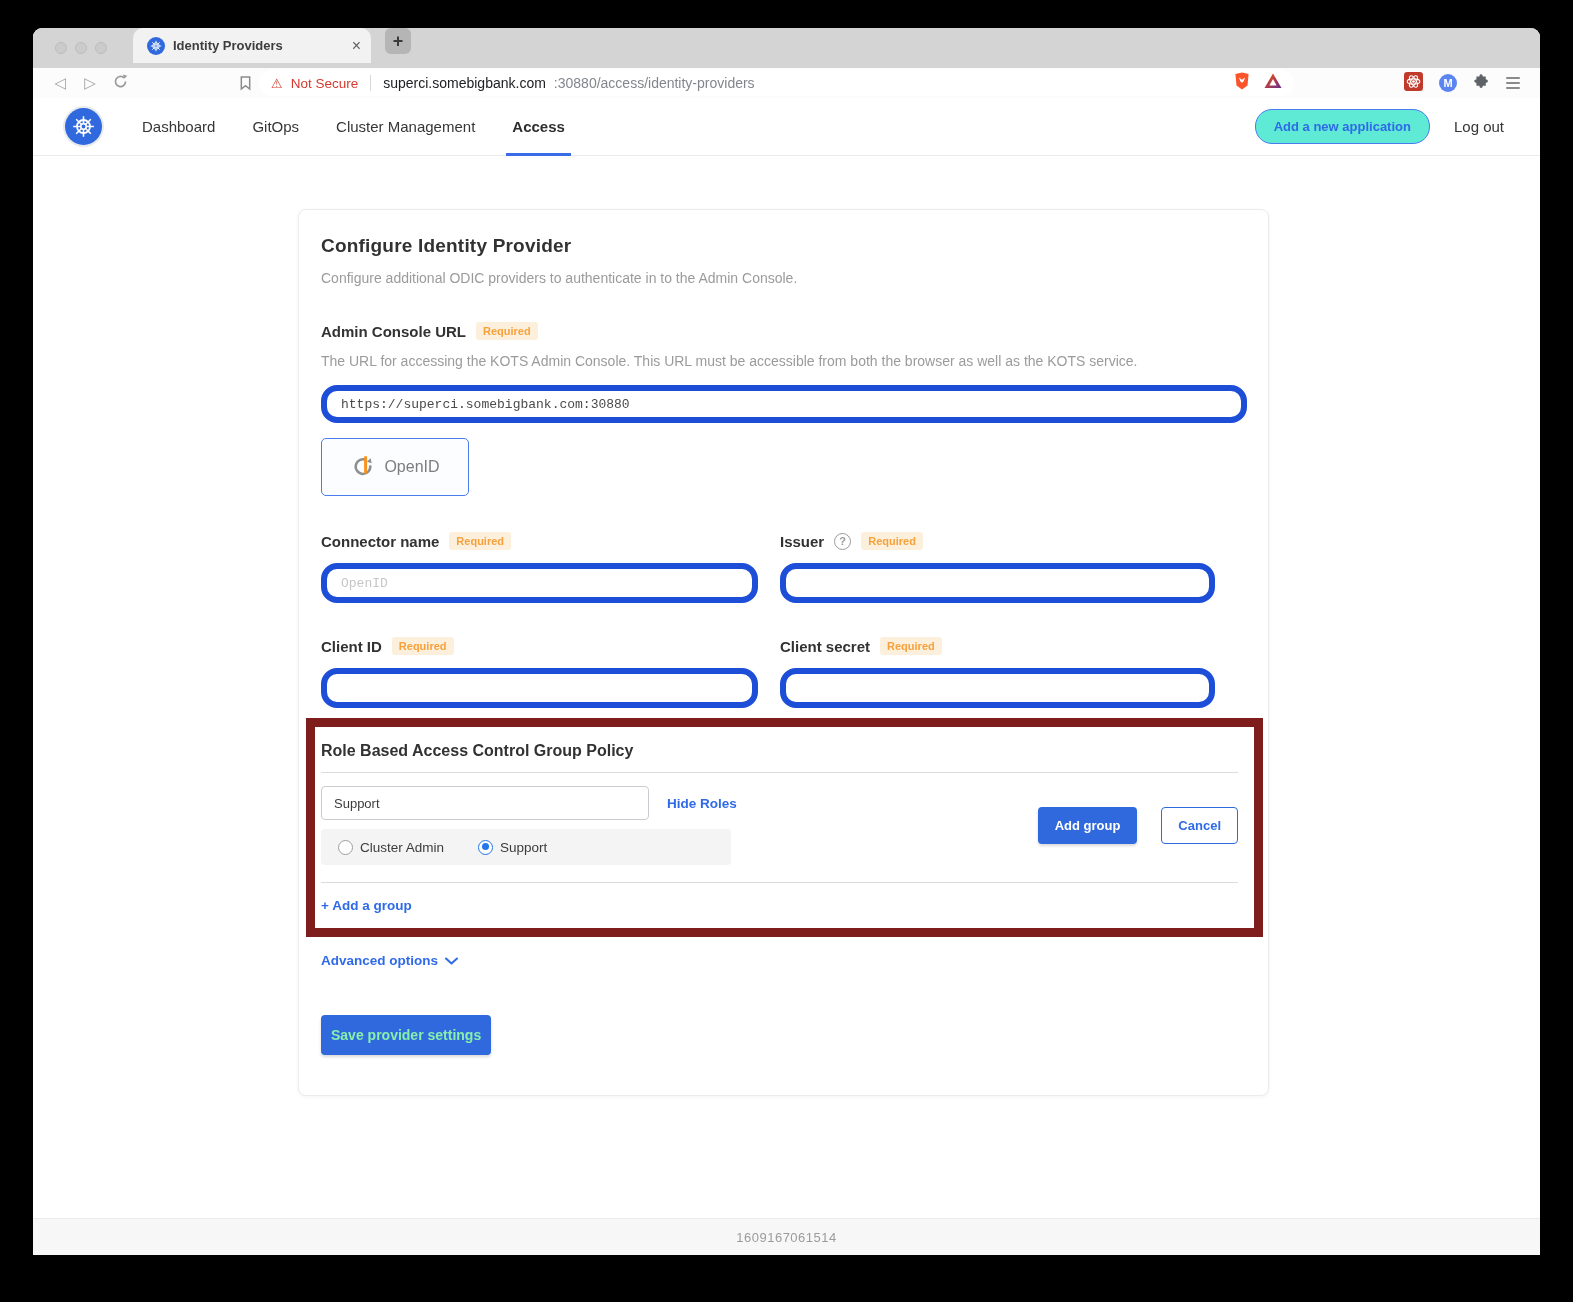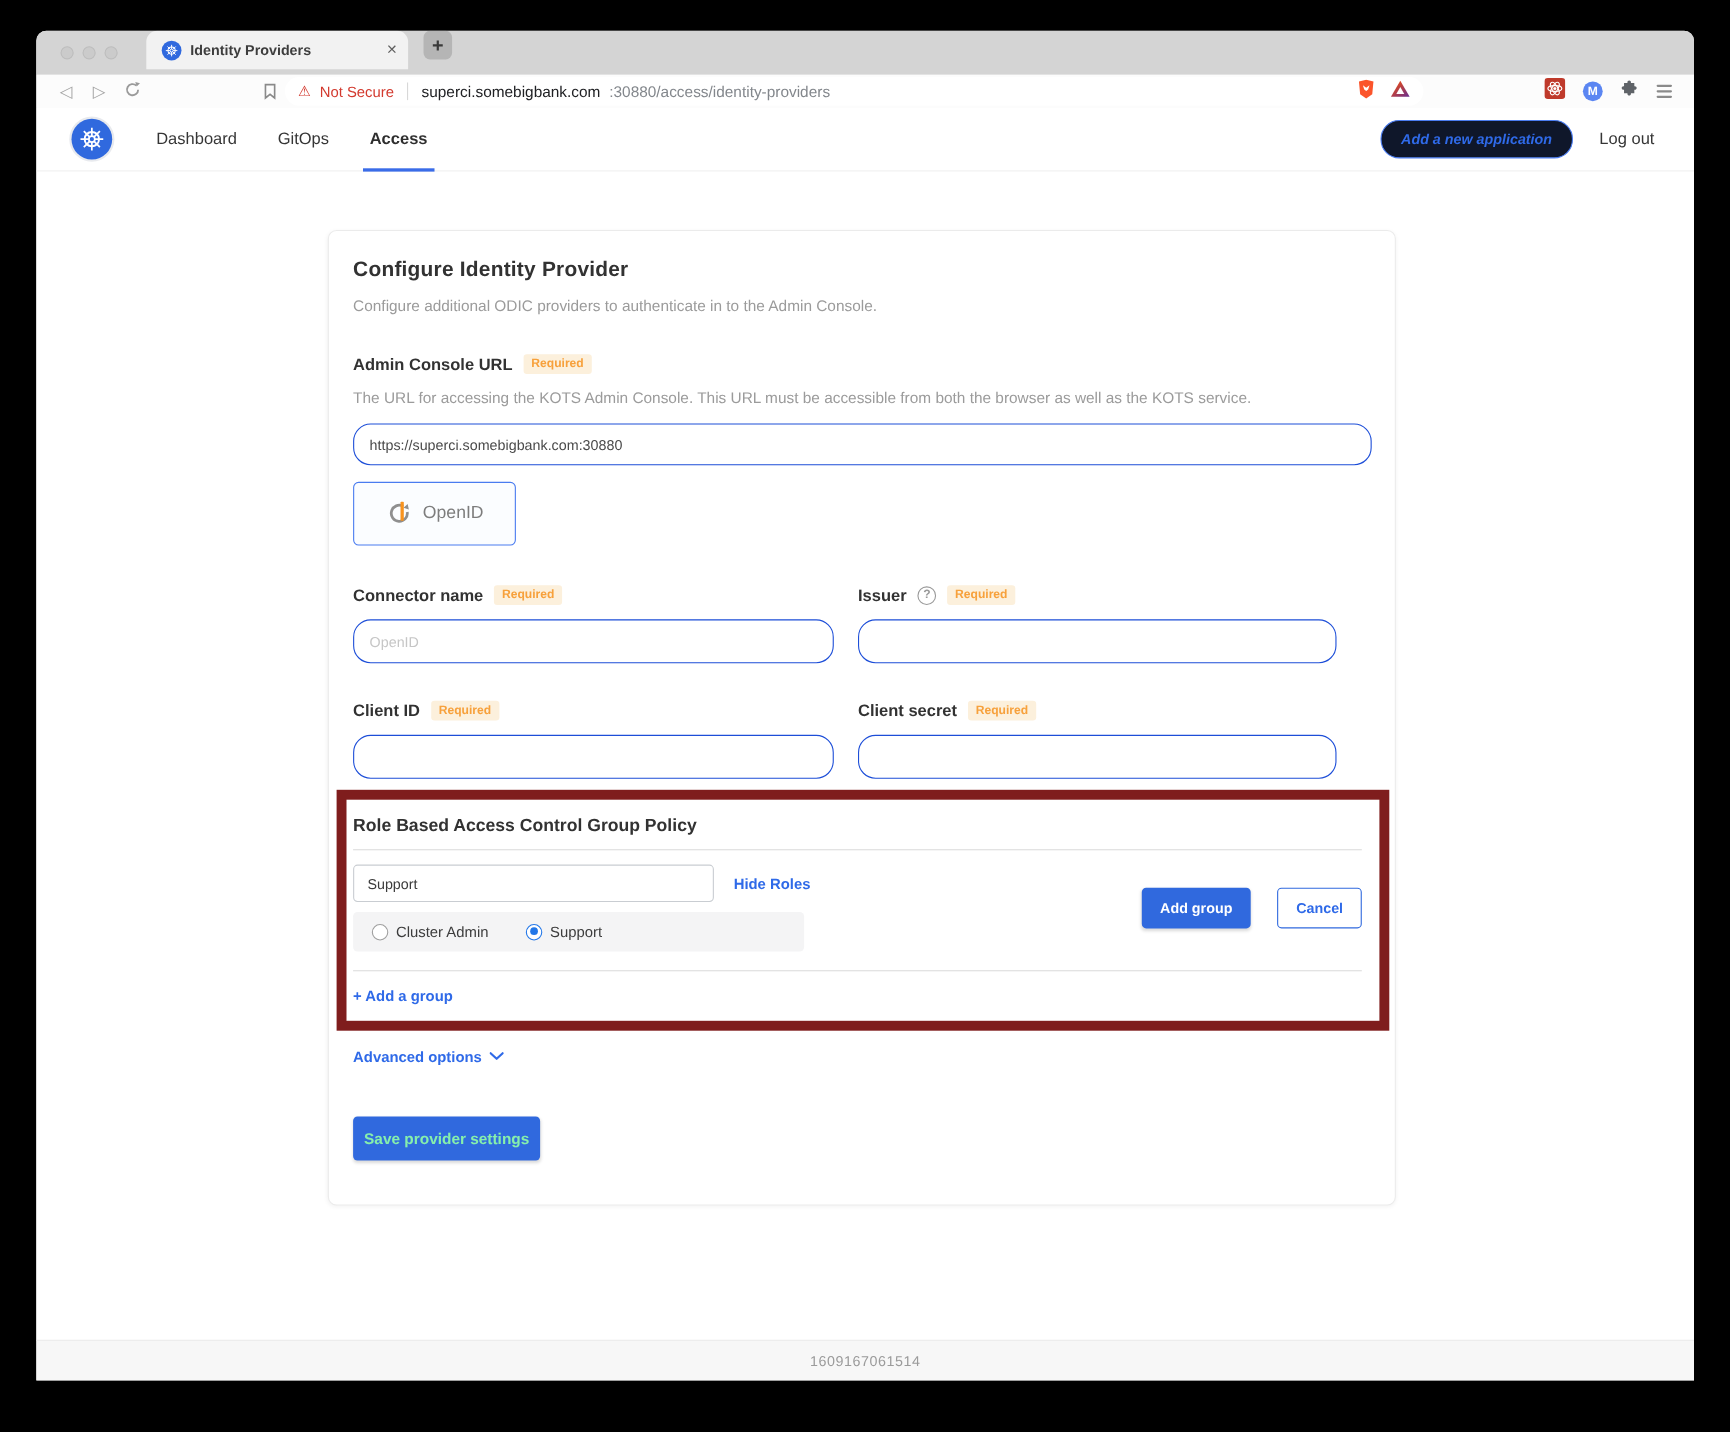--- a/index.html
+++ b/index.html
@@ -42,33 +42,33 @@
   .hamburger { display:flex; flex-direction:column; gap:3px; }
   .hamburger span { width:14px; height:2px; background:#8a8a8a; border-radius:1px; }
 
   
   .appnav { height:58px; background:#fff; border-bottom:1px solid #ebebeb; display:flex; align-items:center; padding:0 36px 0 32px; flex-shrink:0; }
   .app-logo { width:37px; height:37px; border-radius:50%; background:#3069de; display:flex; align-items:center; justify-content:center; margin-right:38px; box-shadow:0 0 0 2px #e8eaee; }
   .app-logo svg { width:27px; height:27px; }
   .nav-item { position:relative; height:58px; display:flex; align-items:center; padding:0 2px; margin-right:33px; font-size:15px; color:#363636; cursor:default; }
   .nav-item.active { font-weight:bold; color:#2e2e2e; }
   .nav-item.active::after { content:''; position:absolute; left:-4px; right:-4px; bottom:0; height:3px; background:#3a6ce8; }
-  .add-app-btn { margin-left:auto; background:#0f172a; border:1.5px solid #4a7cf0; color:#2f6ae8; font-size:13px; font-weight:bold; border-radius:17px; padding:9px 18px; font-family:inherit;font-style:italic; }
+  .add-app-btn { margin-left:auto; background:#5eead4; border:1.5px solid #4a7cf0; color:#2f6ae8; font-size:13px; font-weight:bold; border-radius:17px; padding:9px 18px; font-family:inherit; }
   .logout { margin-left:24px; font-size:15px; color:#363636; }
 
   
   .content { flex:1; background:#fff; overflow:hidden; }
   .card { width:971px; margin:53px 0 0 265px; background:#fff; border:1px solid #ebebeb; border-radius:8px; box-shadow:0 1px 4px rgba(0,0,0,.05); padding:25px 21px 40px 22px; }
   .page-title { font-size:19px; font-weight:bold; color:#323232; letter-spacing:.2px; }
   .page-subtitle { font-size:14px; color:#9b9b9b; margin-top:13px; }
   .label-row { display:flex; align-items:center; gap:10px; margin-top:36px; }
   .field-label { font-size:15px; font-weight:bold; color:#323232; }
   .required-badge { font-size:11px; font-weight:bold; color:#f7a13c; background:#fcf0dc; padding:3px 7px; border-radius:3px; }
   .field-desc { font-size:14px; color:#9b9b9b; margin-top:13px; }
-  .text-input { display:block; margin-top:16px; width:100%; height:38px; border:1px solid #1d4ed8; border-radius:16px; font-size:13px; color:#4a4a4a; padding:0 14px; font-family:Liberation Sans, sans-serif; background:#fff; outline:none; }
+  .text-input { display:block; margin-top:16px; width:100%; height:38px; border:6px solid #1d4ed8; border-radius:16px; font-size:13px; color:#4a4a4a; padding:0 14px; font-family:Liberation Mono, monospace; background:#fff; outline:none; }
   .text-input::placeholder { color:#c6c6c6; }
   .openid-btn { margin-top:15px; width:148px; height:58px; background:#fbfdff; border:1px solid #4a7cf0; border-radius:5px; display:flex; align-items:center; justify-content:center; gap:8px; font-family:inherit; }
   .openid-text { font-size:16px; color:#7d7d7d; }
   .two-col { display:grid; grid-template-columns:437px 435px; column-gap:22px; margin-top:36px; }
   .two-col .label-row { margin-top:0; }
   .two-col .text-input { margin-top:13px; height:40px; }
   .help-icon { width:17px; height:17px; border-radius:50%; border:1.5px solid #9a9a9a; color:#9a9a9a; font-size:11px; font-weight:bold; display:inline-flex; align-items:center; justify-content:center; }
 
   
   .annotation { margin:10px -16px 0 -15px; border:9px solid #7f1d1d; padding:15px 16px 8px 6px; }
@@ -203,20 +203,21 @@
             <line x1="2.8" y1="12" x2="21.2" y2="12"></line>
             <line x1="5.5" y1="5.5" x2="18.5" y2="18.5"></line>
             <line x1="5.5" y1="18.5" x2="18.5" y2="5.5"></line>
           </g>
           <circle cx="12" cy="12" r="5.8" fill="none" stroke="#fff" stroke-width="1.6"></circle>
           <circle cx="12" cy="12" r="2.4" fill="#3069de" stroke="#fff" stroke-width="1.4"></circle>
         </svg>
     </span>
     <span class="nav-item">Dashboard</span>
     <span class="nav-item">GitOps</span>
+    <span class="nav-item">Cluster Management</span>
     <span class="nav-item active">Access</span>
     <button class="add-app-btn">Add a new application</button>
     <span class="logout">Log out</span>
   </div>
 
   <div class="content">
     <div class="card">
 
       <div class="page-title">Configure Identity Provider</div>
       <div class="page-subtitle">Configure additional ODIC providers to authenticate in to the Admin Console.</div>

